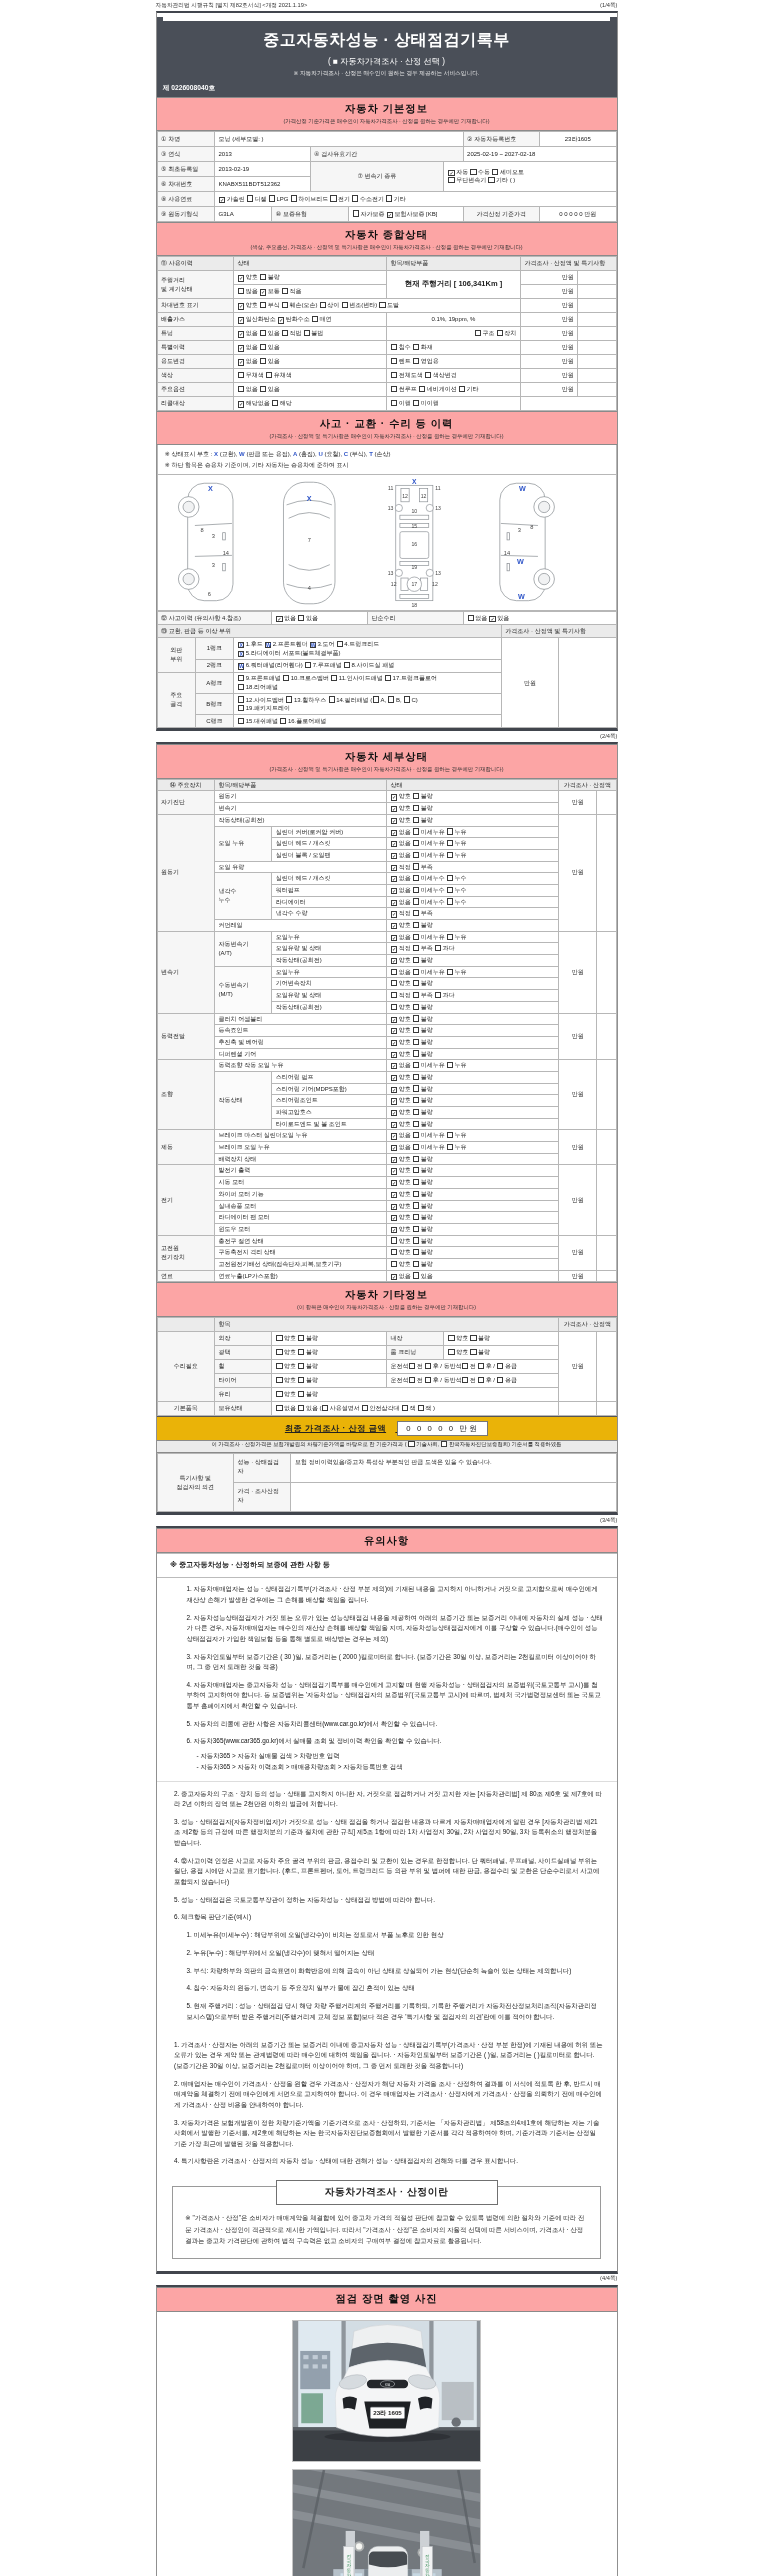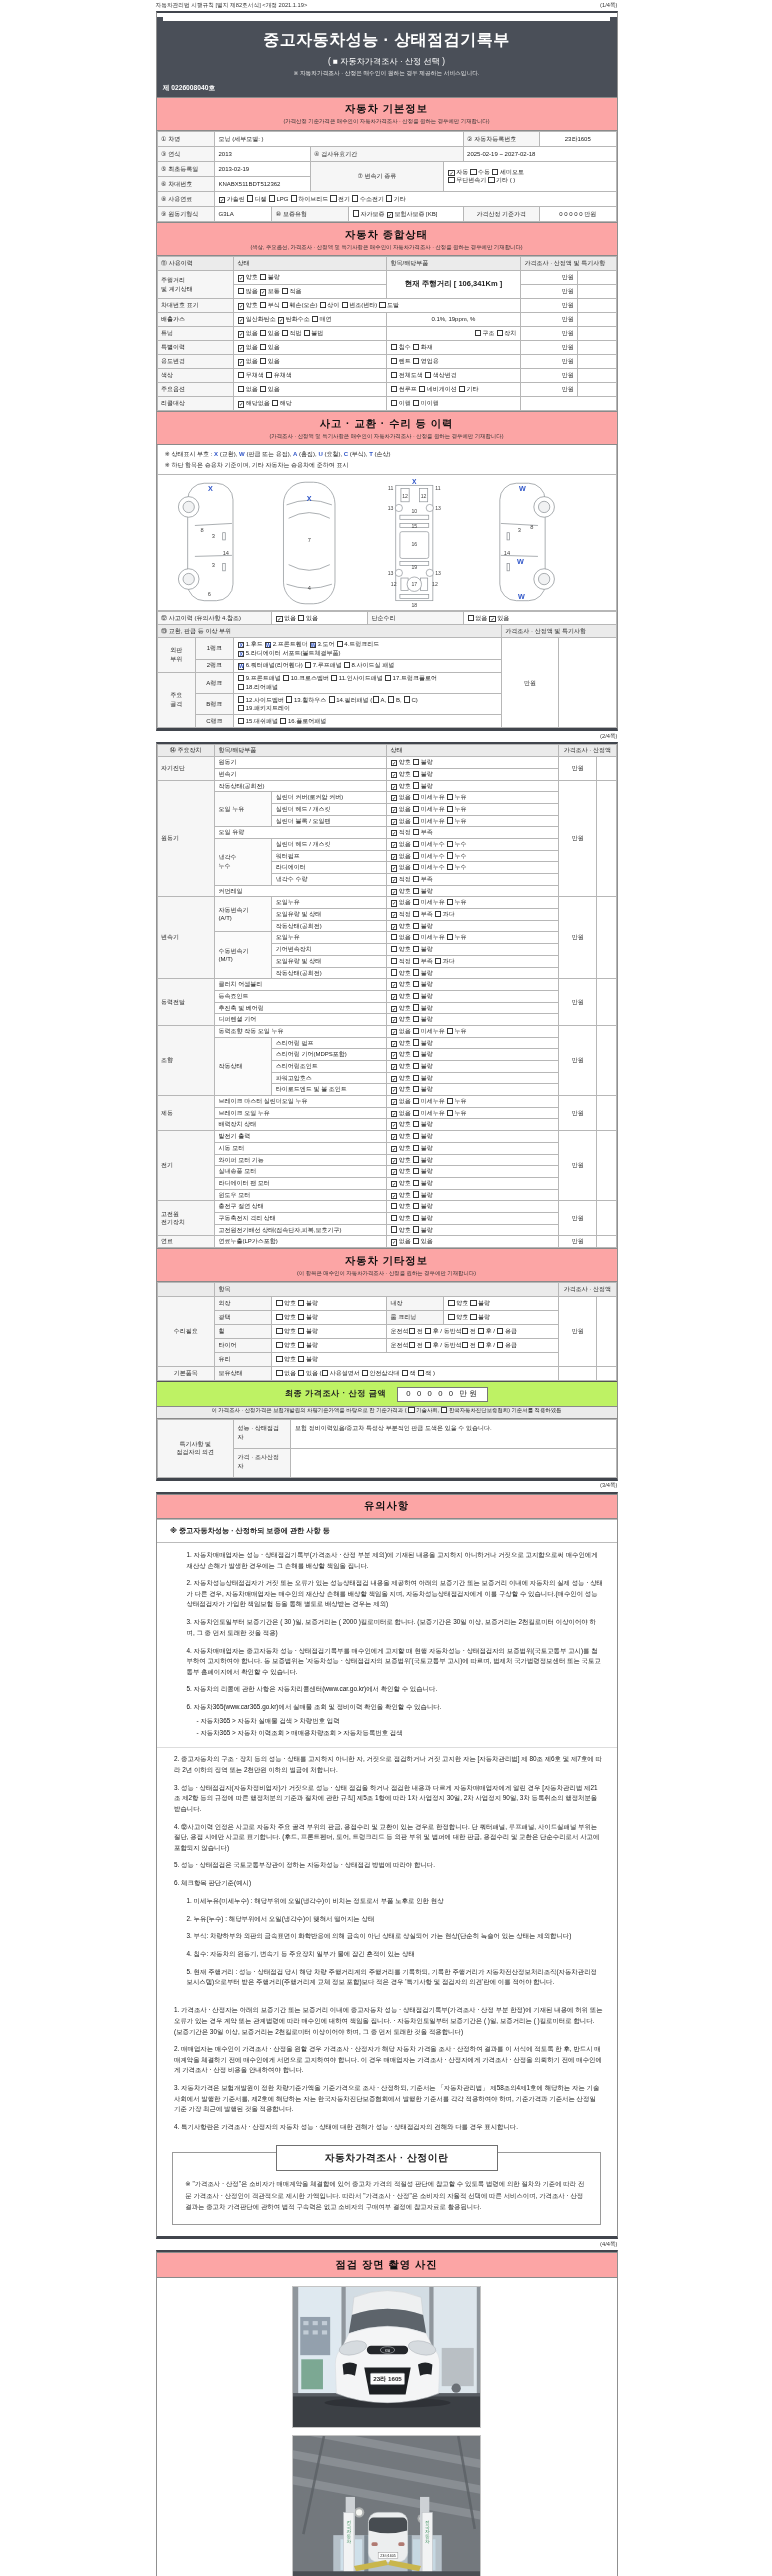--- a/index.html
+++ b/index.html
@@ -44,22 +44,22 @@
        margin:0 1.5px 0 0.5px; vertical-align:-1px; text-align:center; line-height:5.2px;
        font-size:5.2px; font-weight:bold; background:#fff;}
   .cb.on::before{ content:"✓"; color:#111;}
   .cb.mk{ color:var(--accent-blue);}
   .blue{ color:var(--accent-blue); font-weight:bold;}
   
   .legendbox{ border:0.5px solid #b7b7b7; border-top:none; padding:3.6px 7.2px; font-size:6px; line-height:1.8;}
   .diagram{ border:0.5px solid #b7b7b7; border-top:none; padding:3.1px 0 1px; text-align:center; background:#fff;}
   .diagram svg text{ font-family:"Liberation Sans","DejaVu Sans",sans-serif;}
   
-  .finalprice{ background:#bef264; border-top:1px solid #555; border-bottom:0.5px solid #8a8a8a;
-               padding:4.6px 0 3.6px; text-align:center;}
+  .finalprice{ background:#eab308; border-top:1px solid #555; border-bottom:0.5px solid #8a8a8a;
+               padding:4.6px 0 3.6px; text-align:center;text-decoration:underline;}
   .fp-label{ font-size:8.2px; font-weight:bold; letter-spacing:0.5px; margin-right:9.3px;}
   .fp-amount{ display:inline-block; background:#fff; border:0.5px solid #777; padding:1.5px 8.2px;
               font-size:7.7px; letter-spacing:2.1px;}
   .fp-basis{ background:#ebebeb; border-bottom:0.5px solid #8a8a8a; text-align:center;
              font-size:5.4px; padding:0 0 4.1px; color:#222;}
   
   .noticebody{ padding:3.1px 0 7.2px;}
   .nt{ padding:3.6px 13.4px 3.6px 17.5px; font-size:6.4px; line-height:1.65; color:#111;}
   .nt.ind1{ padding-left:30px;}
   .nt.ind2{ padding-left:40px; padding-top:0; padding-bottom:1px;}
@@ -432,20 +432,24 @@
         <tr>
           <td colspan="2" class="lb c">C랭크</td>
           <td colspan="14"><span class="cb"></span>15.대쉬패널  <span class="cb"></span>16.플로어패널</td>
         </tr>
       </tbody>
     </table>
 </div>
 <div class="marker">(2/4쪽)</div>
 
 <div class="sheet">
+  <div class="sec-head">
+    <div class="sh-t">자동차 세부상태</div>
+    <div class="sh-n">(가격조사 · 산정액 및 특기사항은 매수인이 자동차가격조사 · 산정을 원하는 경우에만 기재합니다)</div>
+  </div>
   <table id="t-detail">
       <colgroup>
         <col style="width: 4.16667%;">
         <col style="width: 4.16667%;">
         <col style="width: 4.16667%;">
         <col style="width: 4.16667%;">
         <col style="width: 4.16667%;">
         <col style="width: 4.16667%;">
         <col style="width: 4.16667%;">
         <col style="width: 4.16667%;">

